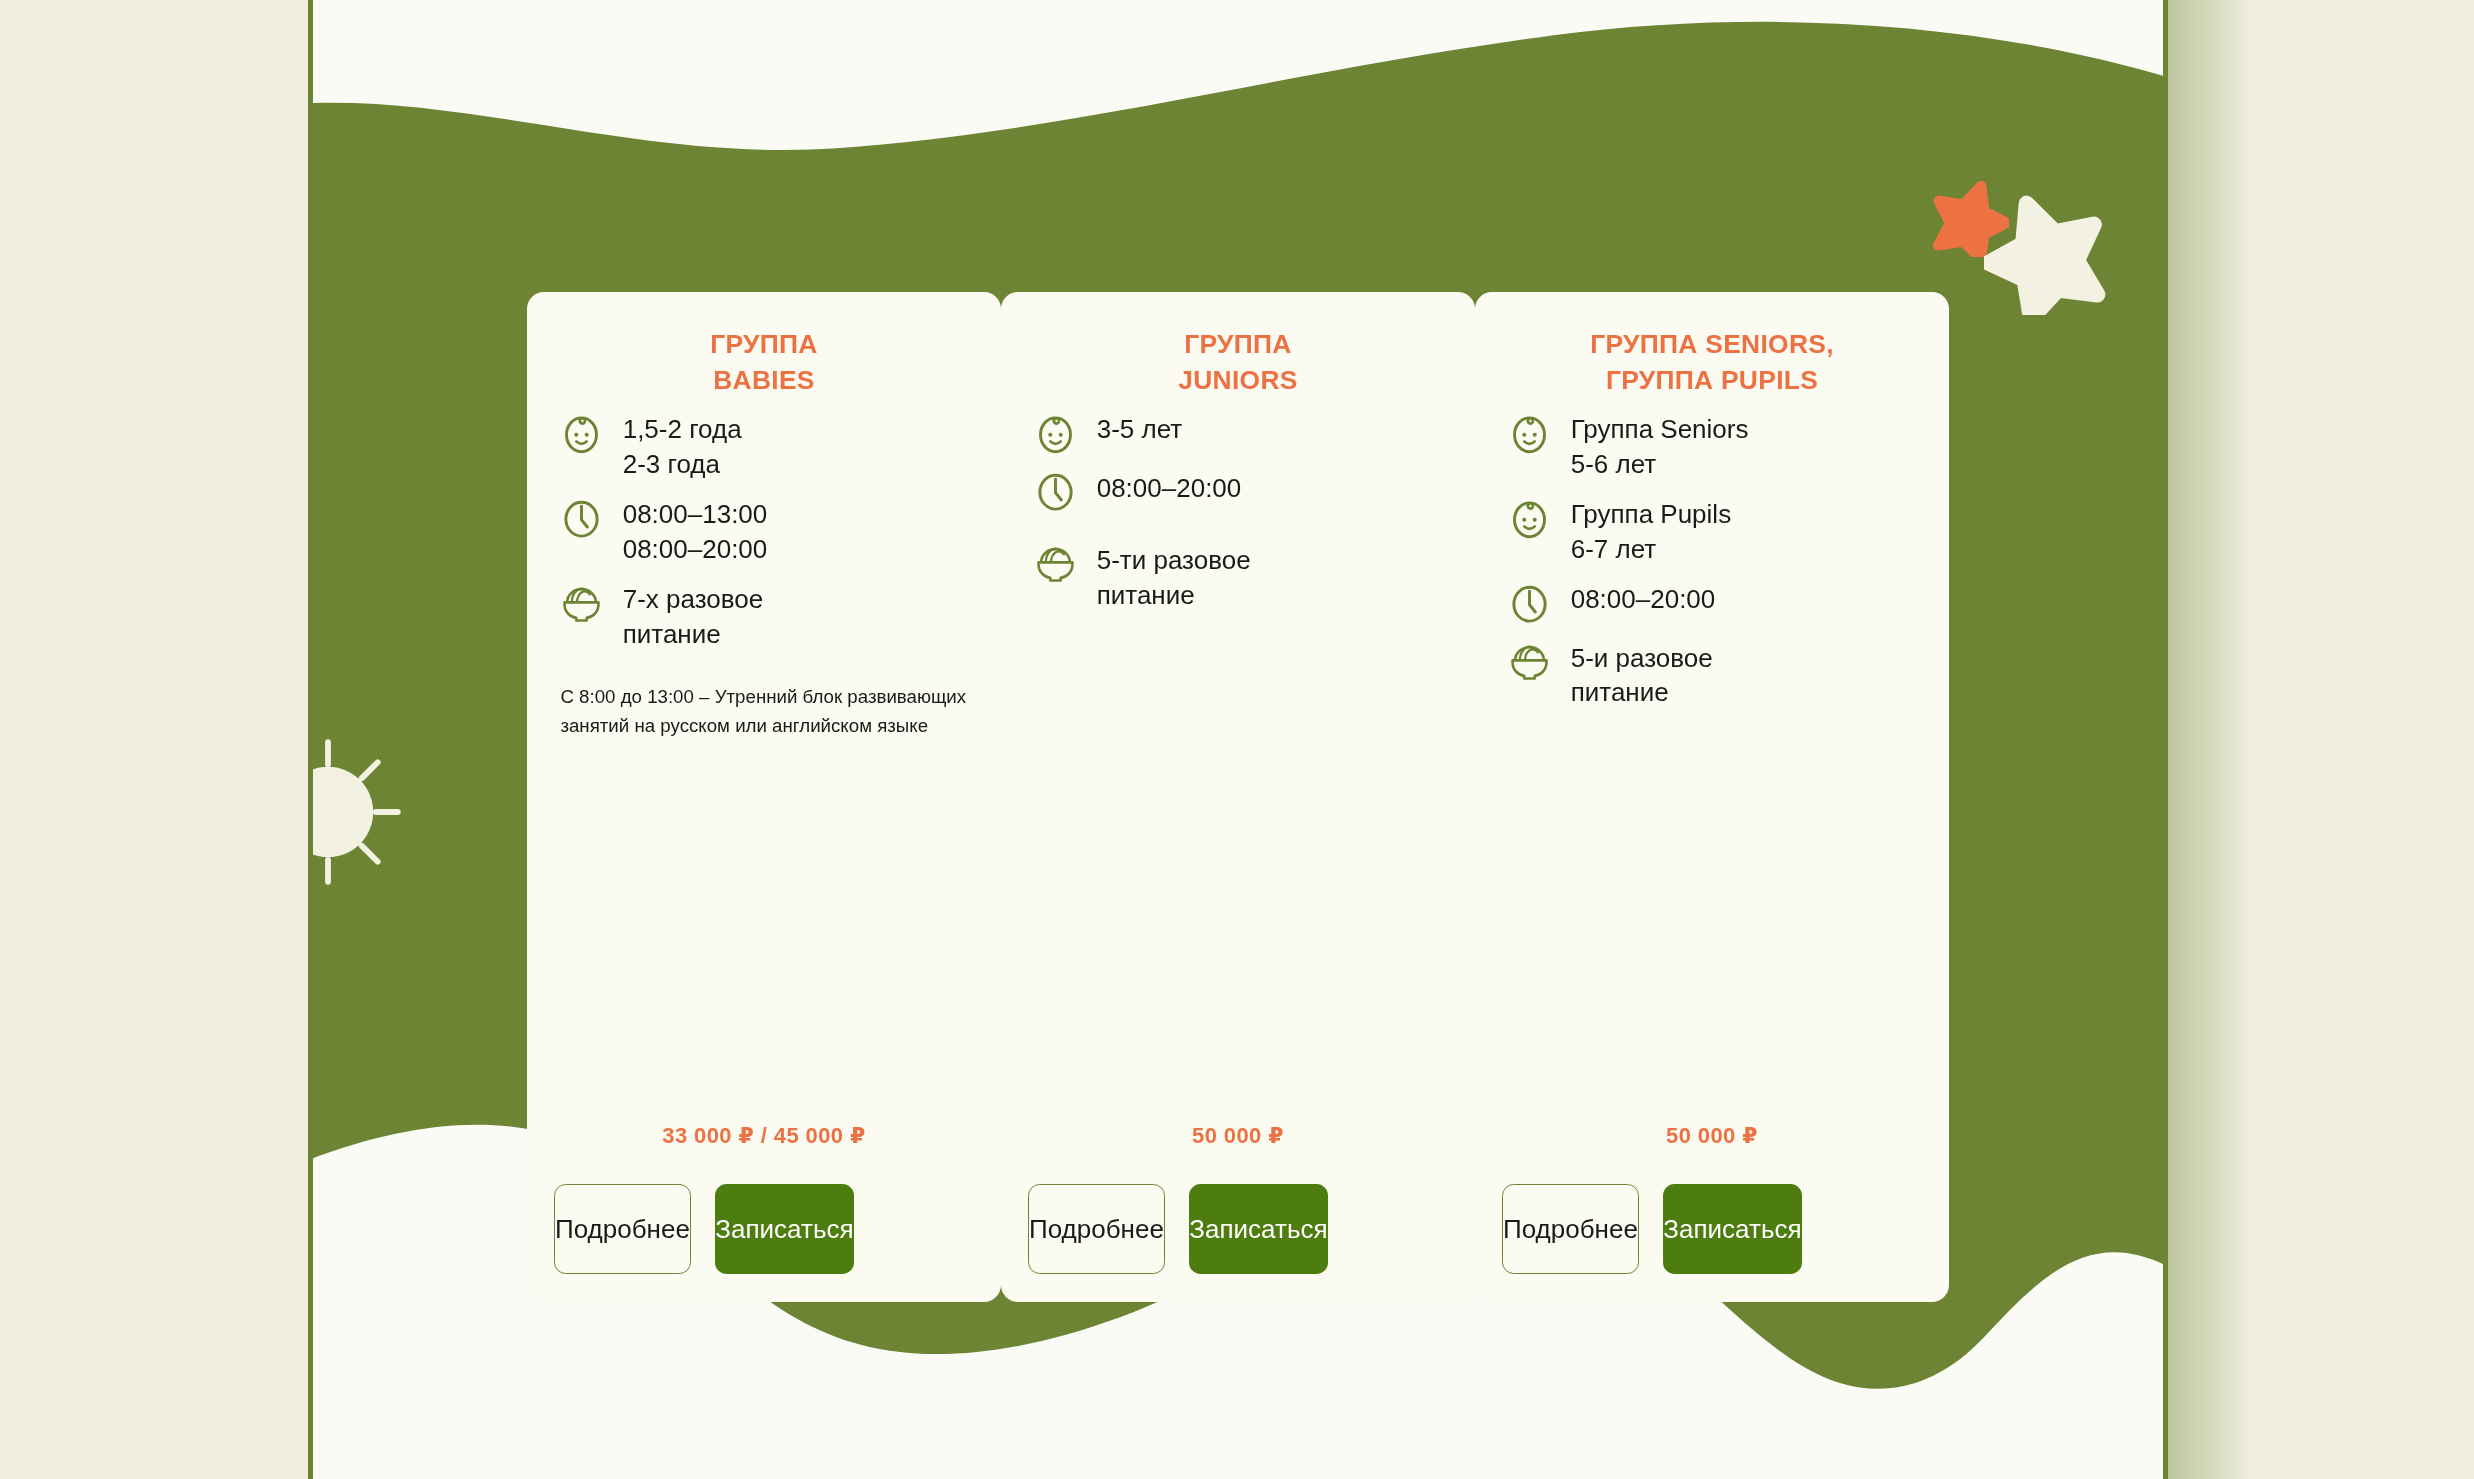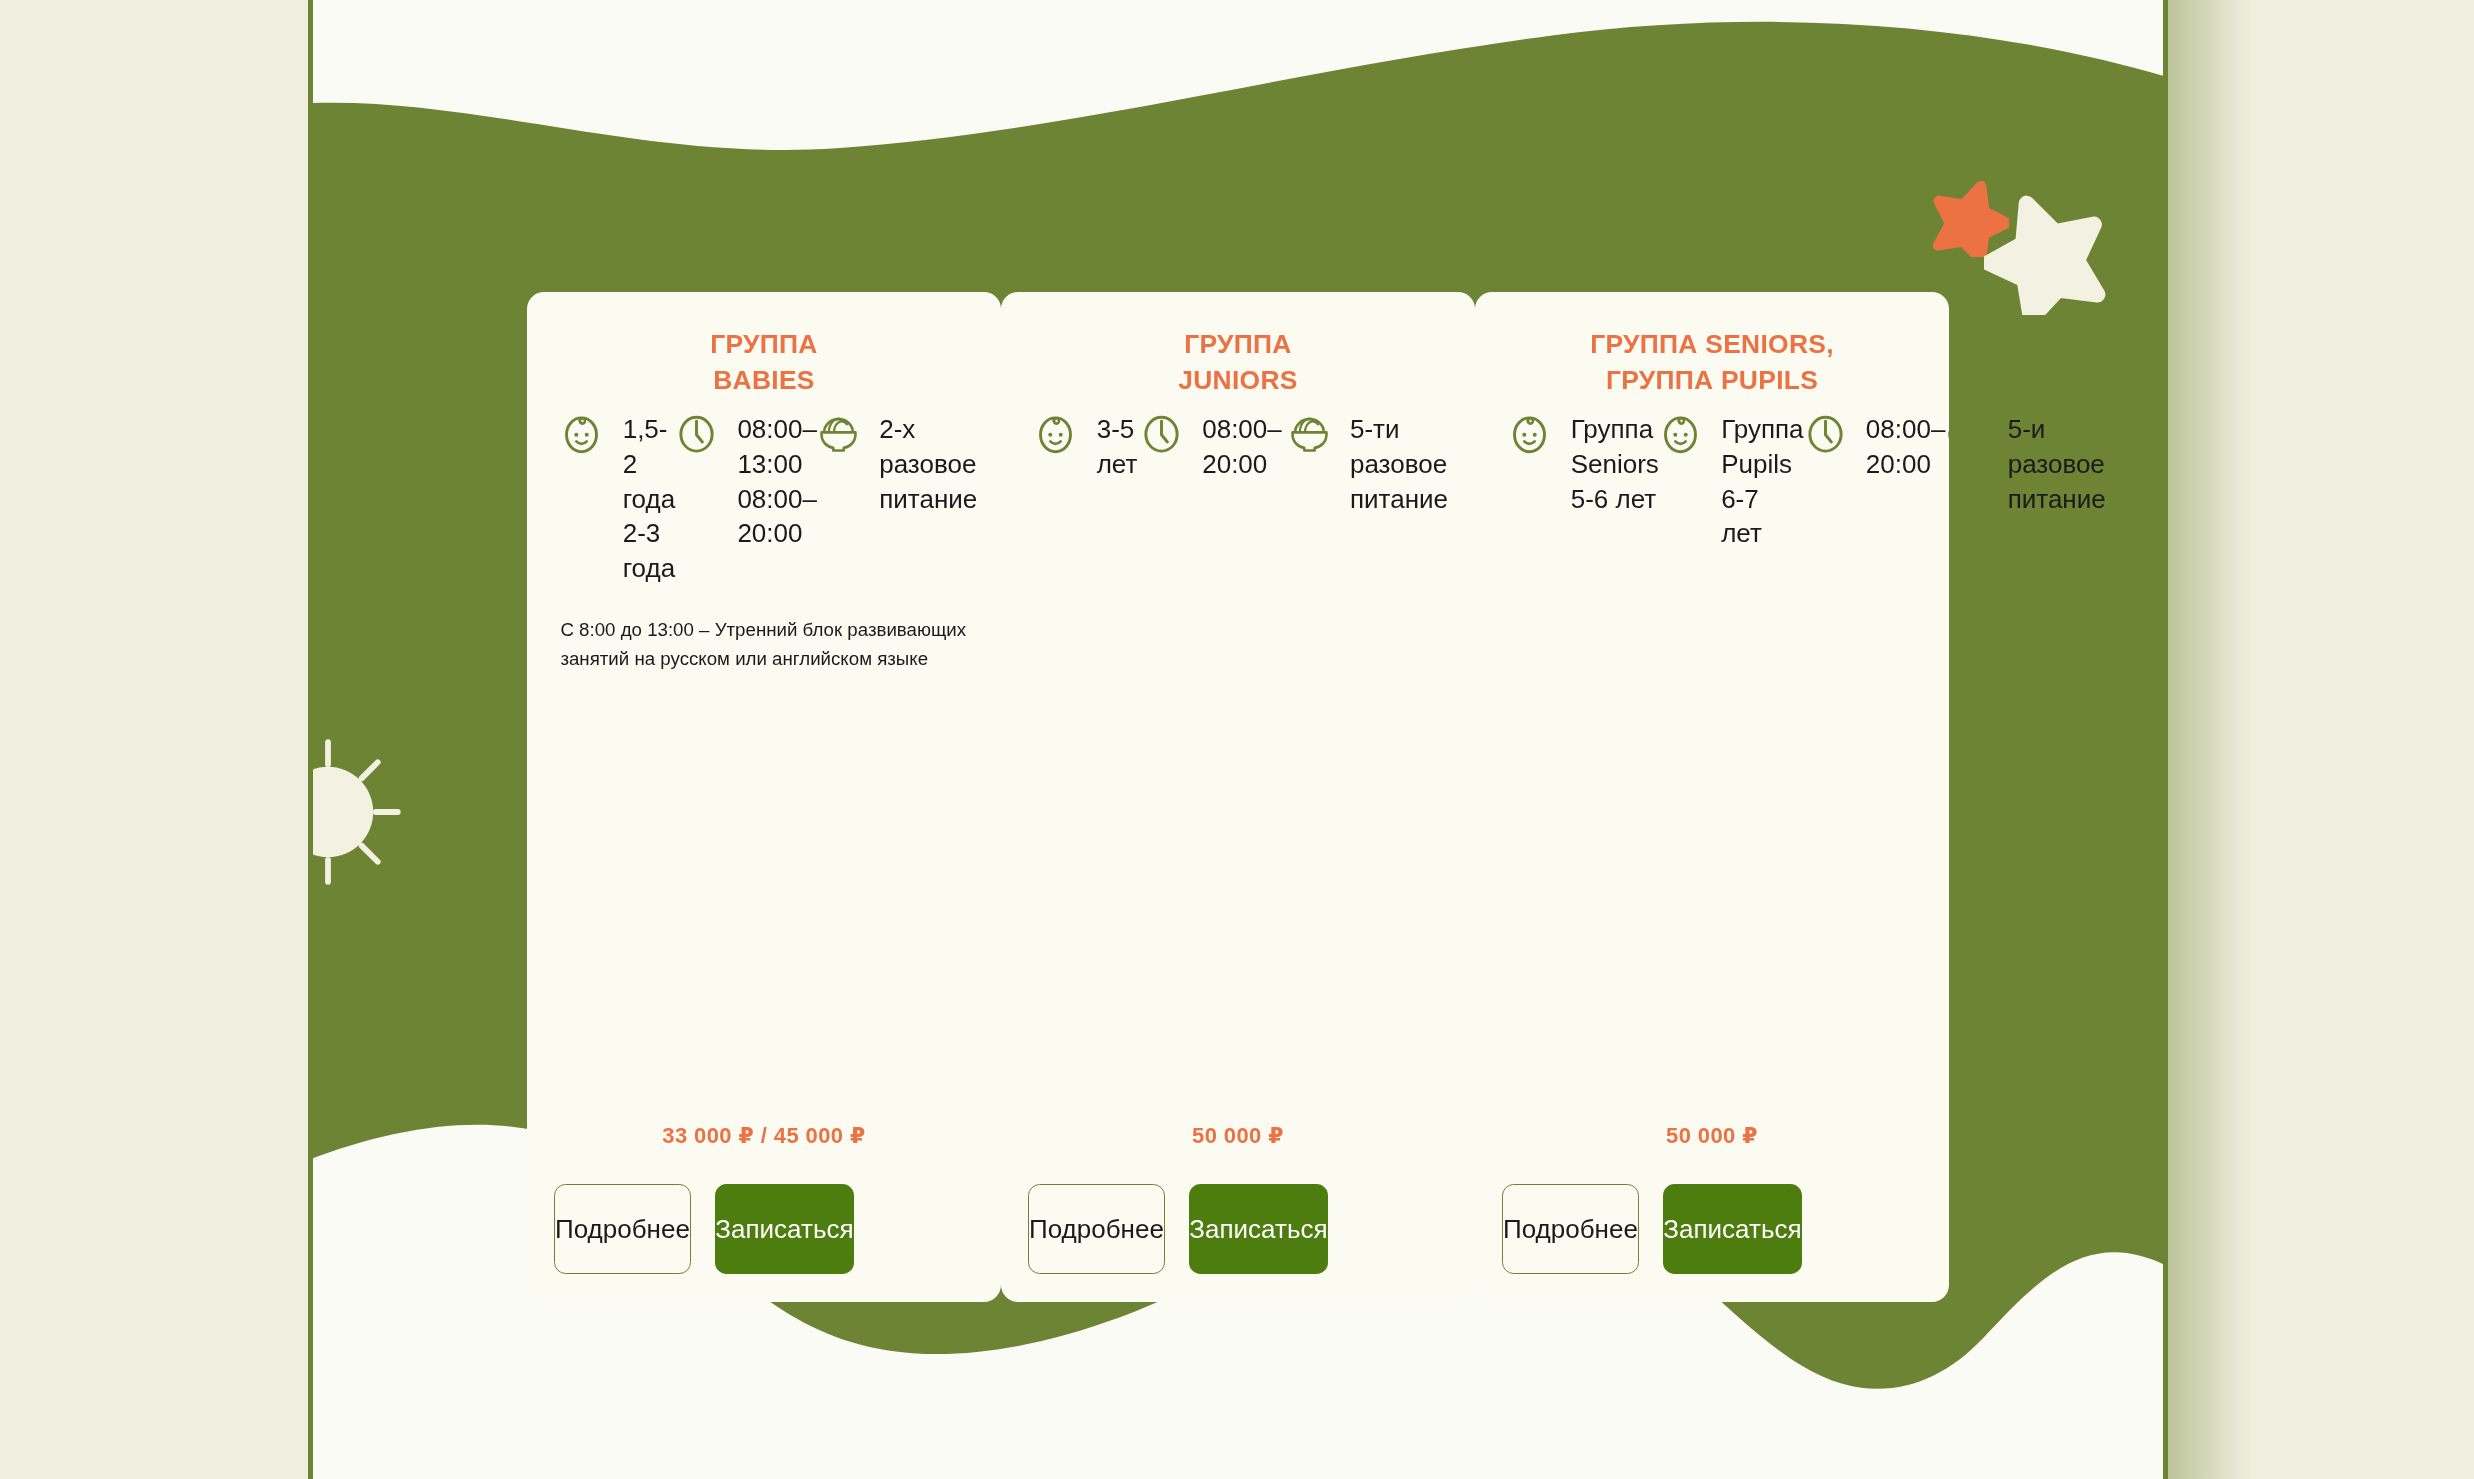--- a/index.html
+++ b/index.html
@@ -93,21 +93,21 @@
     font-size:26.4px;
     font-weight:bold;
     line-height:1.38;
     letter-spacing:0.3px;
     white-space:pre-line;
     margin-bottom:11.6px;
   }
 
   .features{
     display:flex;
-    flex-direction:row;
+    flex-direction:column;
     padding-left:6.4px;
   }
   .feature{
     display:flex;
     align-items:flex-start;
     gap:19.3px;
     margin-bottom:14px;
   }
   .feature .ico{
     flex:0 0 auto;
@@ -259,21 +259,21 @@
 
           <div class="feature">
             <span class="ico">
               <svg viewBox="0 0 66 66" aria-hidden="true">
                 <path d="M11 31 A22 20 0 0 1 55 31 Z" fill="none" stroke="#6E8435" stroke-width="4"></path>
                 <path d="M18 31 A15 22 0 0 1 40 13" fill="none" stroke="#6E8435" stroke-width="3.4" stroke-linecap="round"></path>
                 <path d="M26 31 A12 18 0 0 1 46 19" fill="none" stroke="#6E8435" stroke-width="3.4" stroke-linecap="round"></path>
                 <path d="M7 31 L59 31 L59 35 C59 46 50 54 41 55 L41 59 L25 59 L25 55 C16 54 7 46 7 35 Z" fill="none" stroke="#6E8435" stroke-width="4" stroke-linejoin="round"></path>
               </svg>
             </span>
-            <span class="txt">2-х разовое
+            <span class="txt">7-х разовое
 питание</span>
           </div>
         </div>
 
         <div class="note">С 8:00 до 13:00 – Утренний блок развивающих занятий на русском или английском языке</div>
 
         <div class="price">33 000 ₽ / 45 000 ₽</div>
 
         <div class="actions">
           <div class="btn btn-outline">Подробнее</div>

